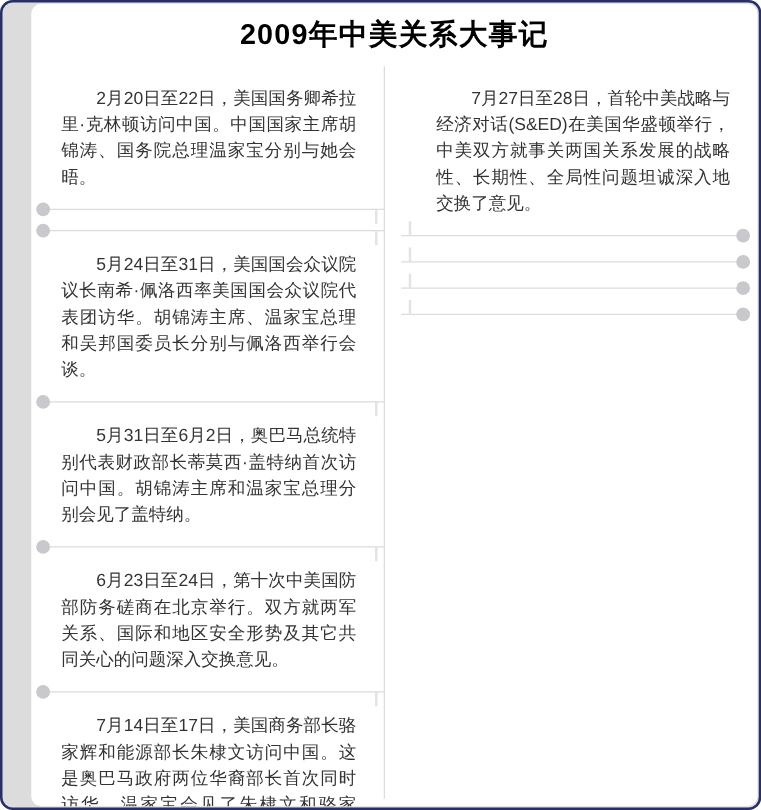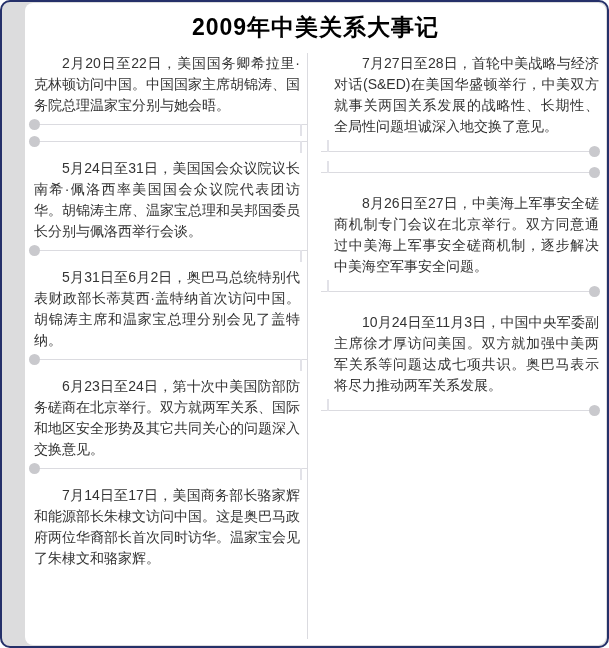--- a/index.html
+++ b/index.html
@@ -38,21 +38,21 @@
   }
 
   .col {
     position: absolute; top: 50px;
     font-size: 14px; line-height: 21px; color: #333333;
     text-align: justify;
   }
   .col-left  { left: 9px;   width: 266px; }
   .col-right { left: 309px; width: 265px; }
 
-  .entry { margin: 0; text-indent: 2em; }
+  .entry { margin: 15px; text-indent: 2em; }
 
   .divider { position: relative; height: 1px; background: #dbdbe0; }
   .col-left  .divider { margin: 8px -8px 16px -5px; }
   .col-right .divider { margin: 14px -1px 20px -13px; }
 
   
   .col-left  .divider::after {
     content: ""; position: absolute; right: 6px; top: 0;
     width: 2px; height: 12px; background: #e2e2e8;
   }
@@ -104,24 +104,22 @@
     </div>
 
     <div class="col col-right">
       <p class="entry">7月27日至28日，首轮中美战略与经济对话(S&amp;ED)在美国华盛顿举行，中美双方就事关两国关系发展的战略性、长期性、全局性问题坦诚深入地交换了意见。</p>
       <div class="divider">
           <span class="dot"></span>
         </div>
       <div class="divider">
           <span class="dot"></span>
         </div>
-      <p class="entry">8月26日至27日，中美海上军事安全磋商机制专门会议在北京举行。双方同意通过中美海上军事安全磋商机制，逐步解决中美海空军事安全问题。</p>
       <div class="divider">
           <span class="dot"></span>
         </div>
-      <p class="entry">10月24日至11月3日，中国中央军委副主席徐才厚访问美国。双方就加强中美两军关系等问题达成七项共识。奥巴马表示将尽力推动两军关系发展。</p>
       <div class="divider">
           <span class="dot"></span>
         </div>
     </div>
 
   </div>
 </div>
 
 </body></html>

